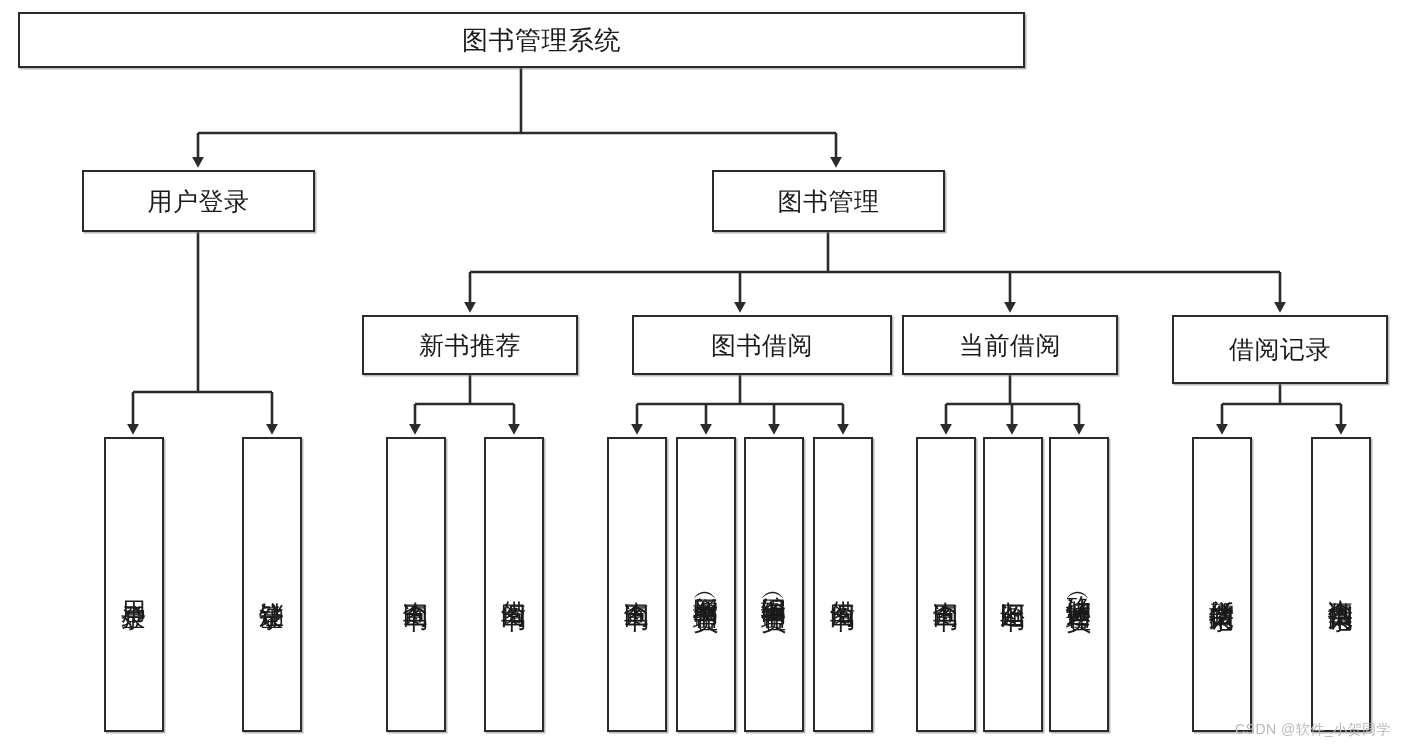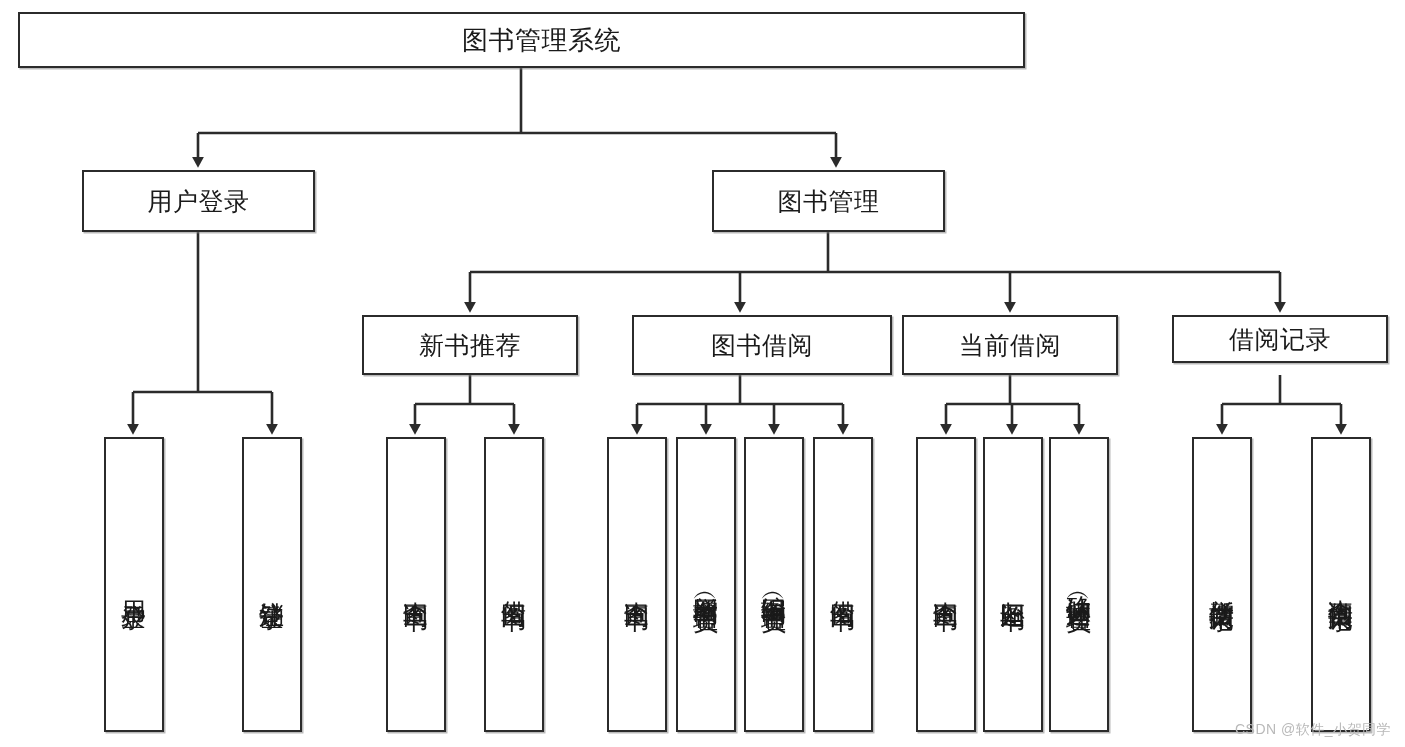--- a/index.html
+++ b/index.html
@@ -143,21 +143,21 @@
 
   <div class="node horiz" style="left:362px; top:315px; width:216px; height:60px;">
     <span class="label">新书推荐</span>
   </div>
   <div class="node horiz" style="left:632px; top:315px; width:260px; height:60px;">
     <span class="label">图书借阅</span>
   </div>
   <div class="node horiz" style="left:902px; top:315px; width:216px; height:60px;">
     <span class="label">当前借阅</span>
   </div>
-  <div class="node horiz" style="left:1172px; top:315px; width:216px; height:48px;">
+  <div class="node horiz" style="left:1172px; top:315px; width:216px; height:69px;">
     <span class="label">借阅记录</span>
   </div>
 
   <div class="node vert" style="left:104px; top:437px; width:60px; height:295px;">
     <span class="label">用户登录</span>
   </div>
   <div class="node vert" style="left:242px; top:437px; width:60px; height:295px;">
     <span class="label">注销登录</span>
   </div>
 

